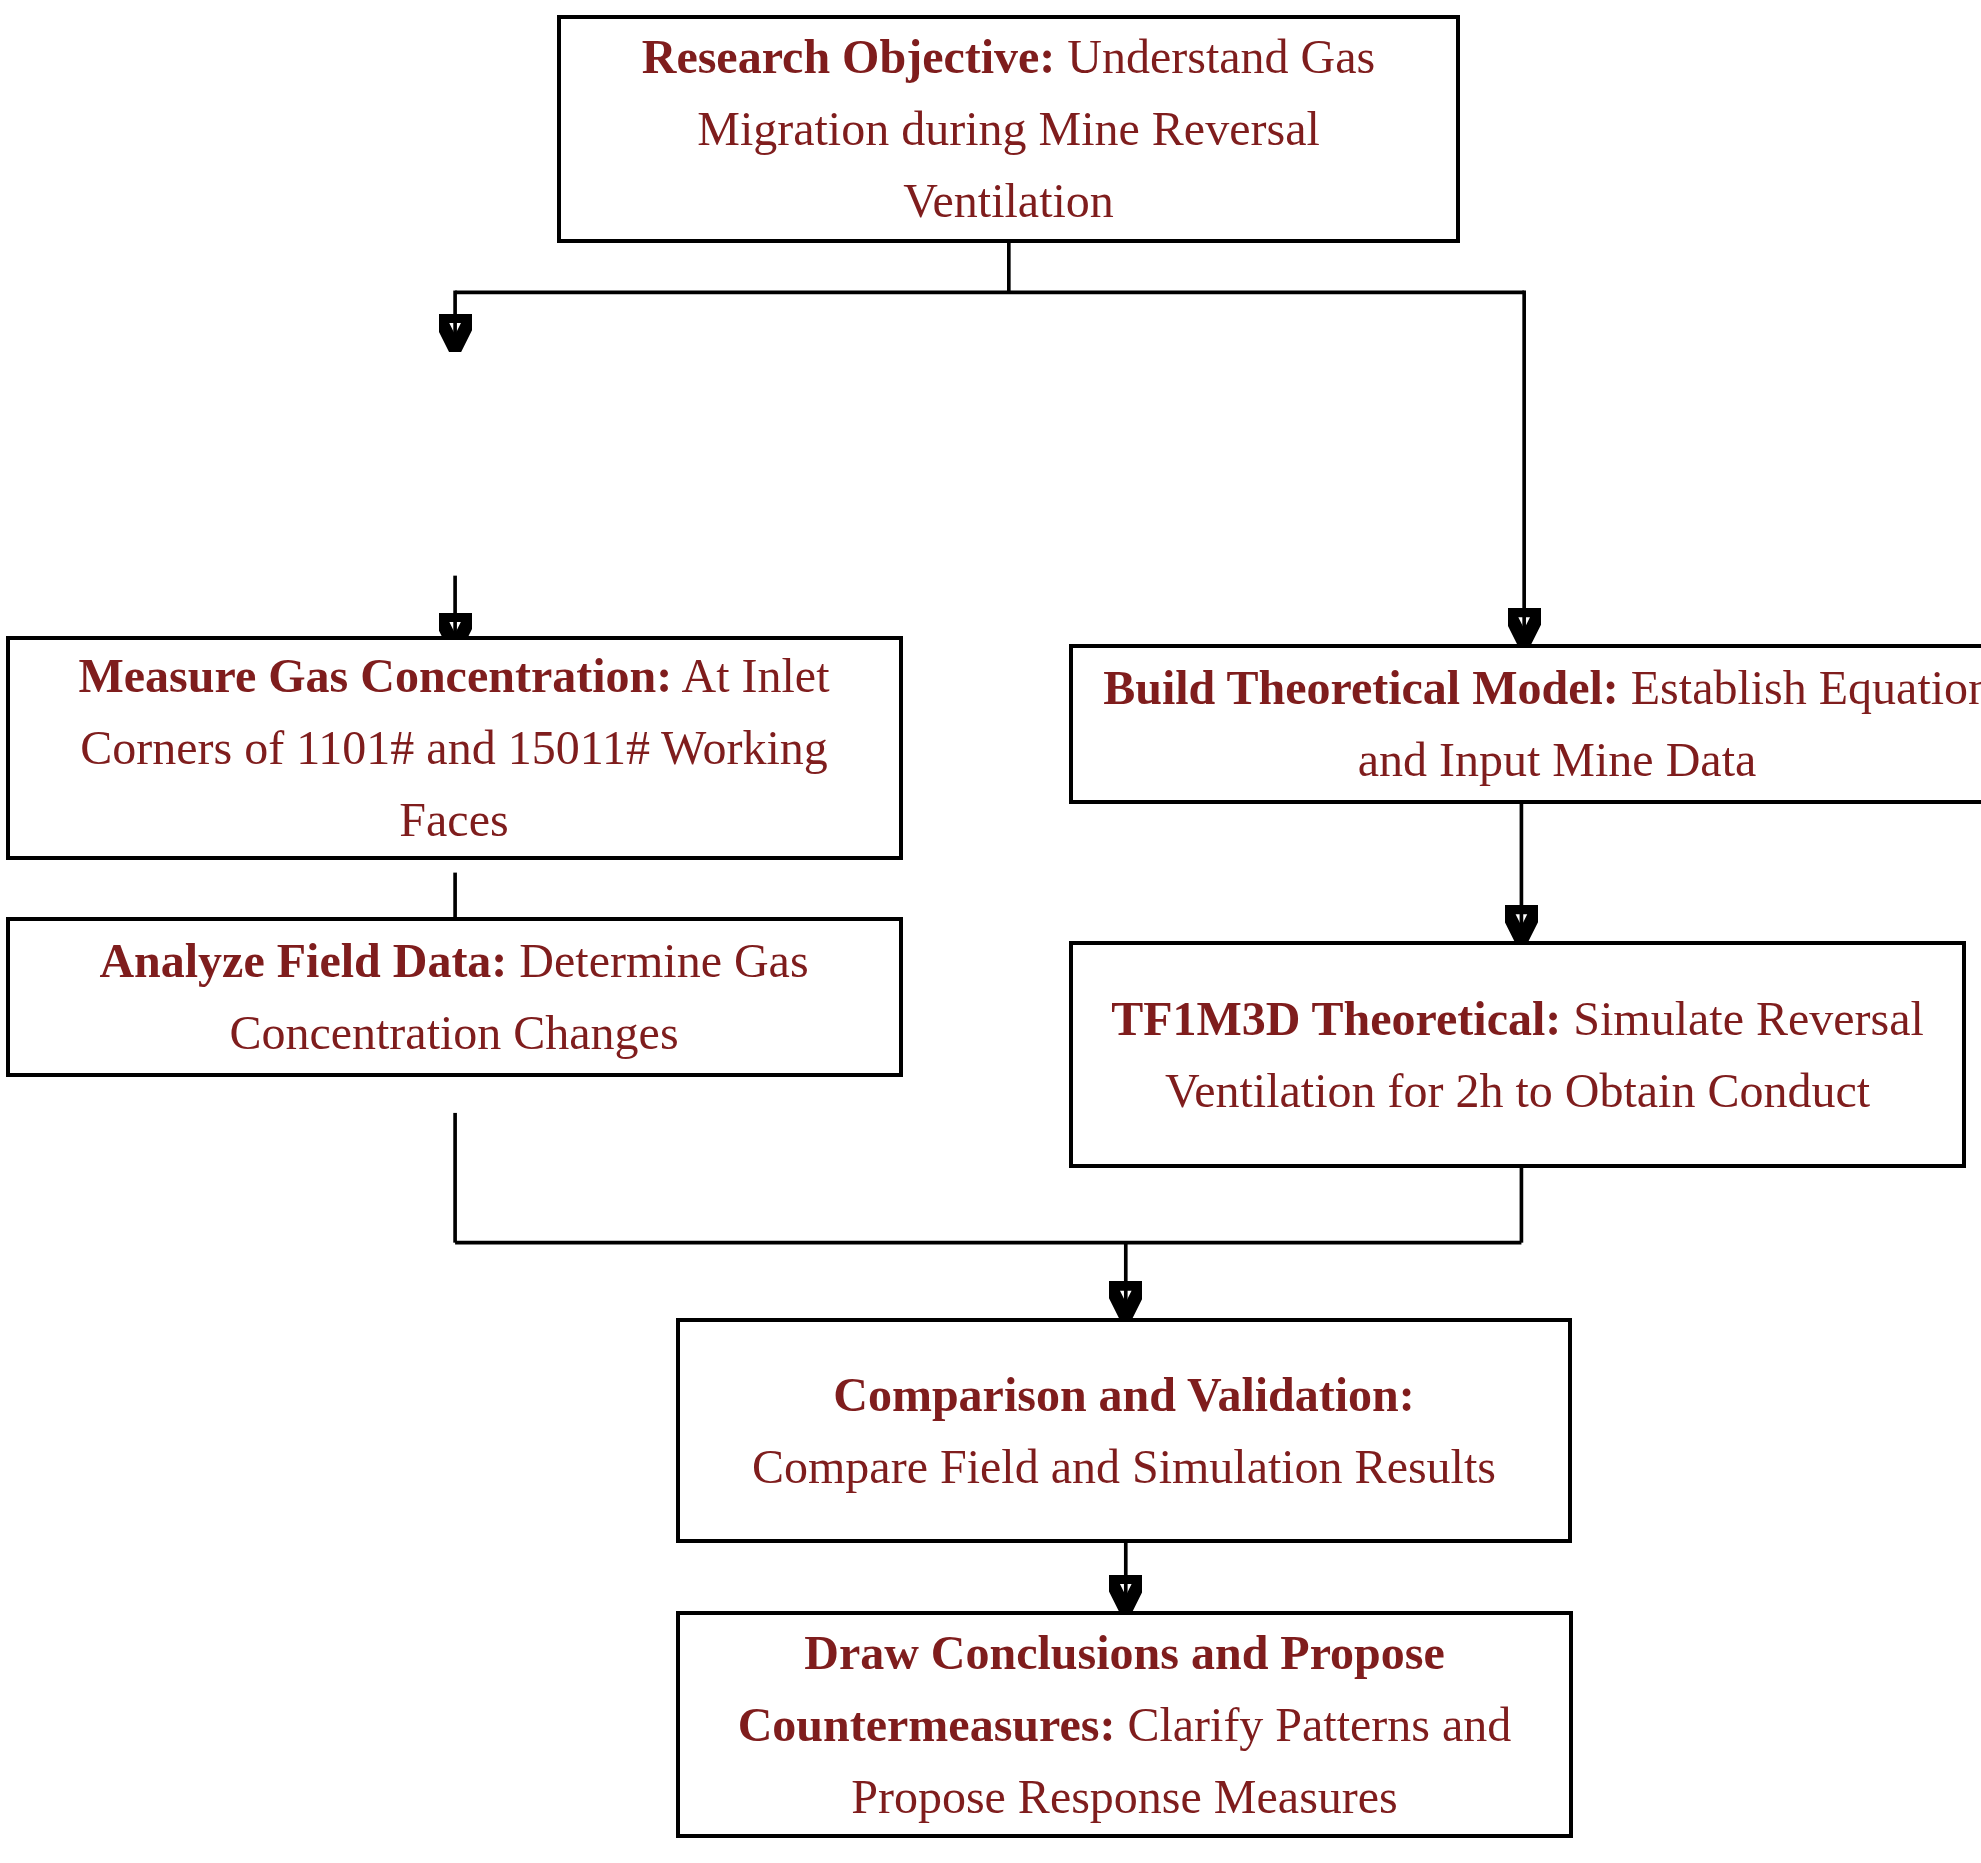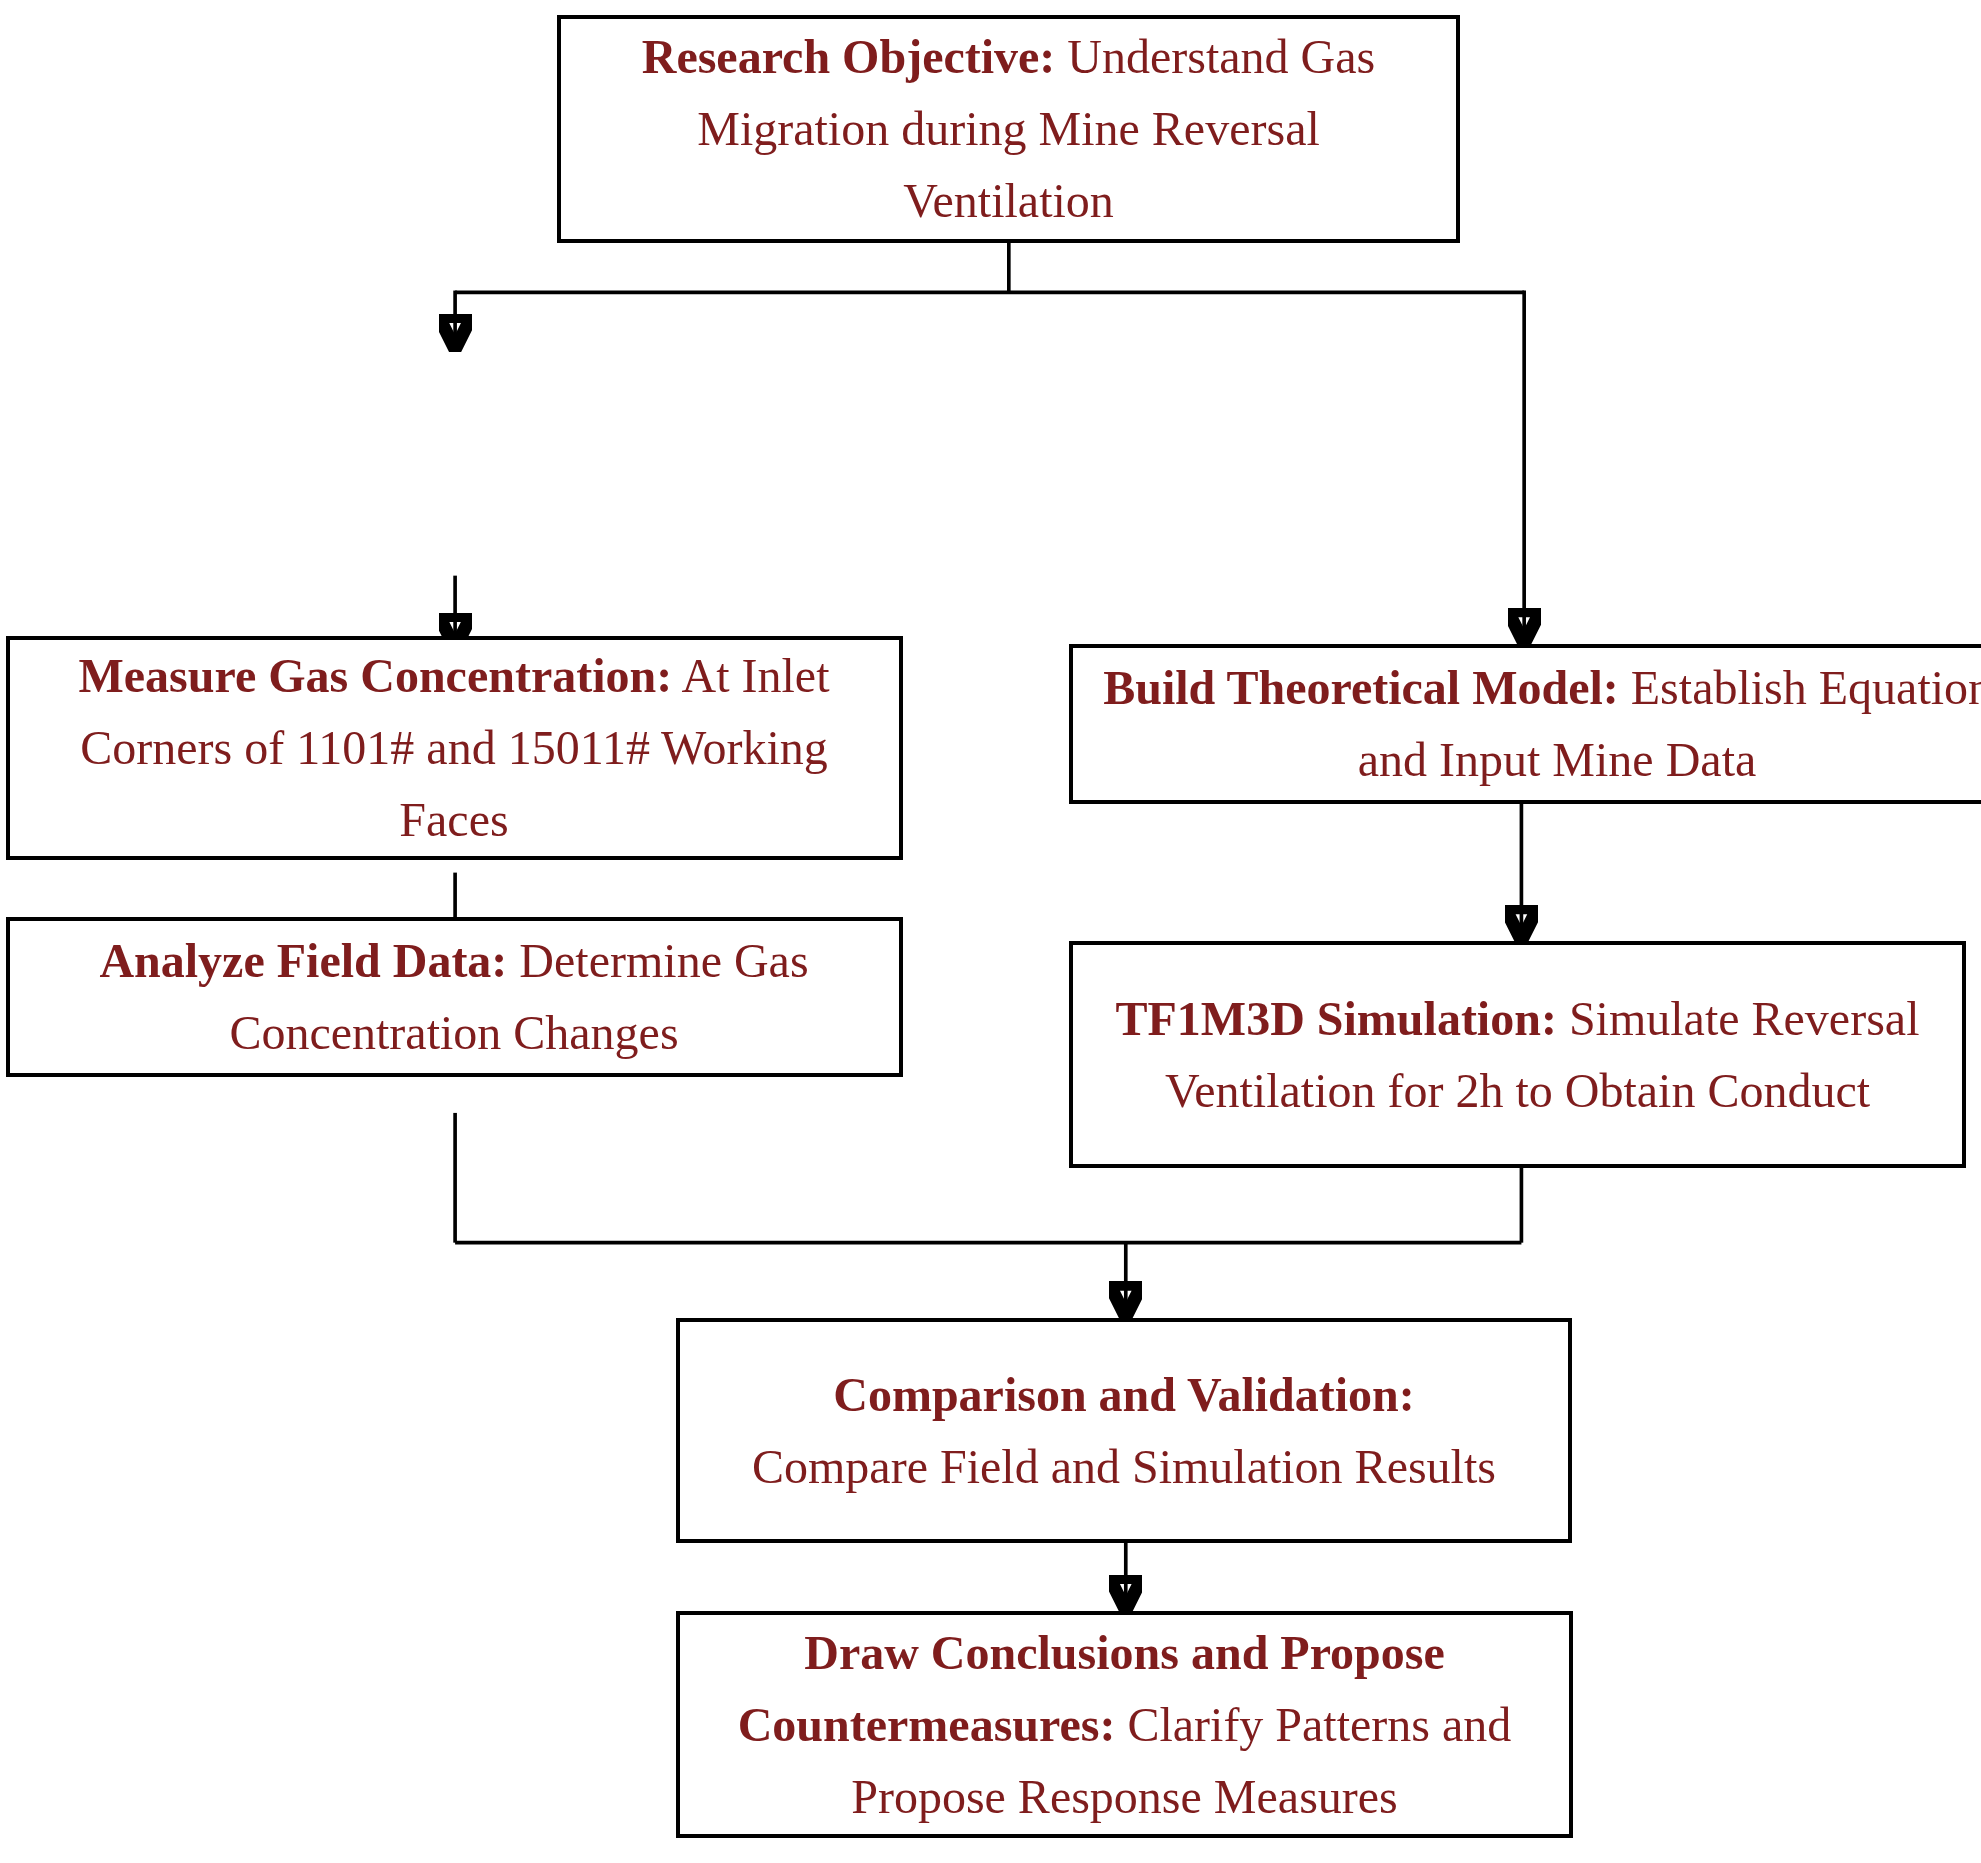--- a/index.html
+++ b/index.html
@@ -91,21 +91,21 @@
     <p class="txt"><b class="lbl">Analyze Field Data:</b>
       <span>Determine Gas Concentration Changes</span></p>
   </div>
 
   <div class="node n5">
     <p class="txt"><b class="lbl">Build Theoretical Model:</b>
       <span>Establish Equations and Input Mine Data</span></p>
   </div>
 
   <div class="node n6">
-    <p class="txt"><b class="lbl">TF1M3D Simulation:</b>
+    <p class="txt"><b class="lbl">TF1M3D Theoretical:</b>
       <span>Simulate Reversal Ventilation for 2h to Obtain Conduct</span></p>
   </div>
 
   <div class="node n7">
     <p class="txt"><b class="lbl">Comparison and Validation:</b>
       <span>Compare Field and Simulation Results</span></p>
   </div>
 
   <div class="node n8">
     <p class="txt"><b class="lbl">Draw Conclusions and Propose Countermeasures:</b>

